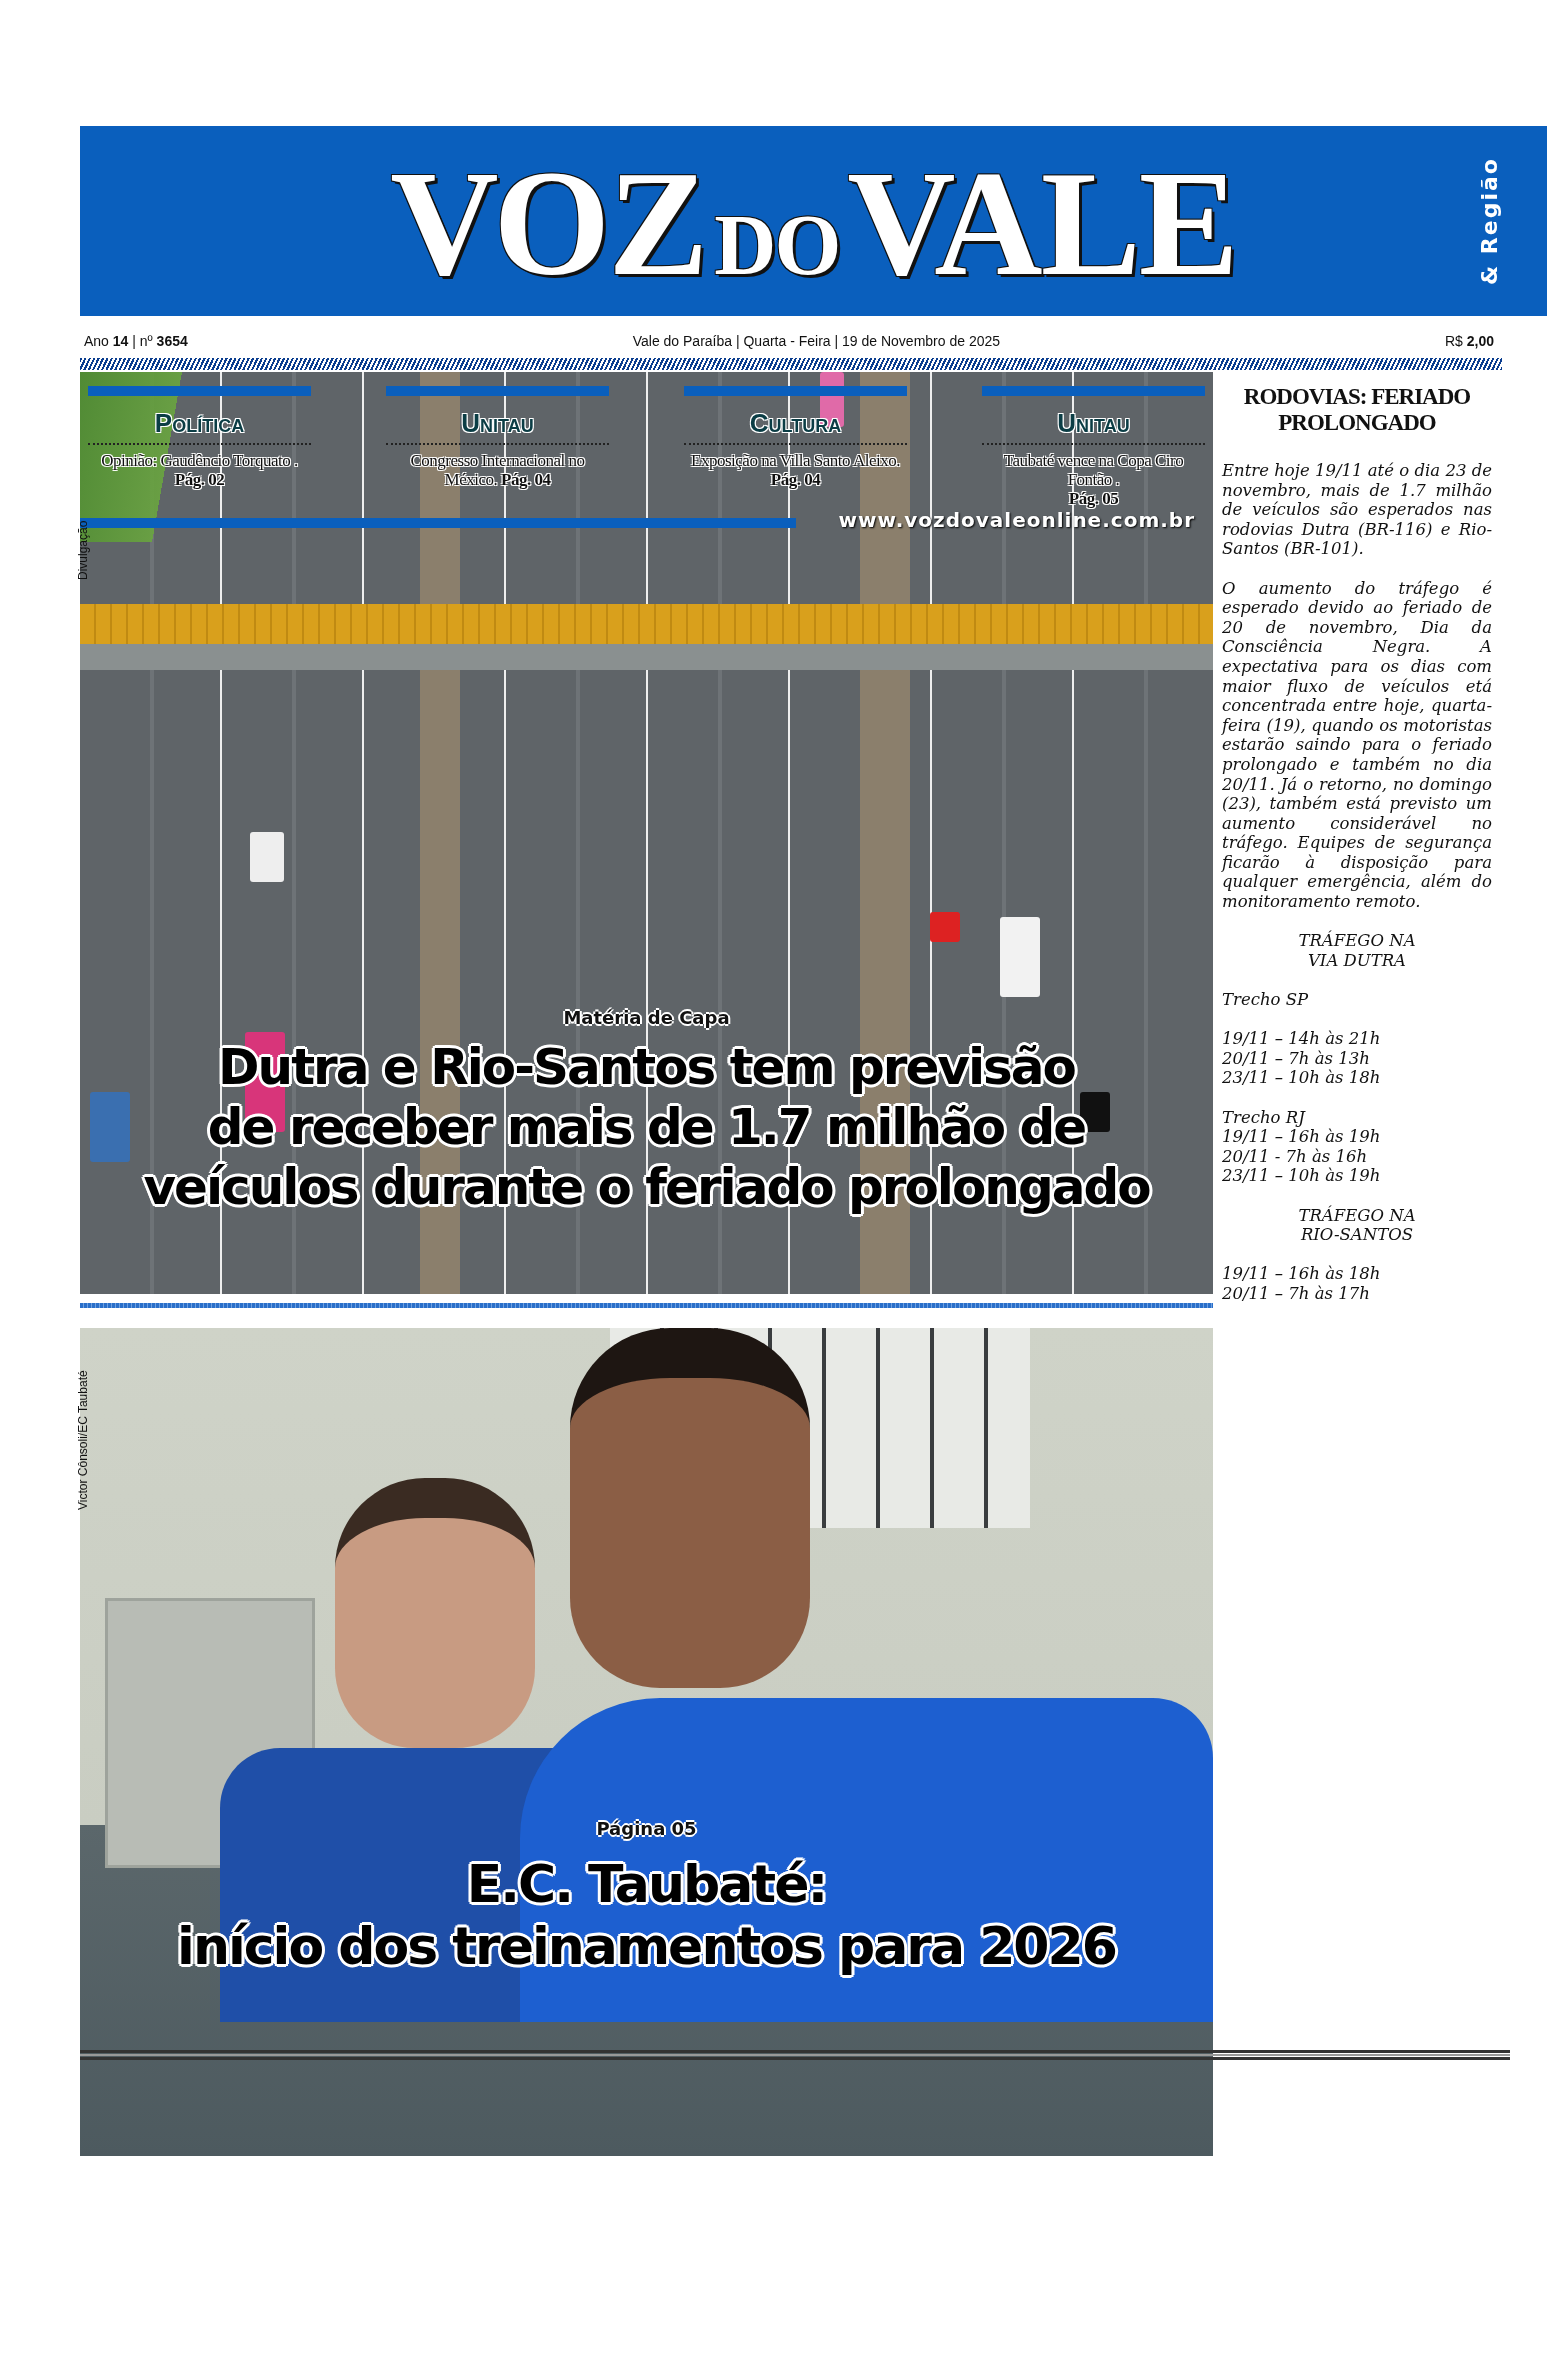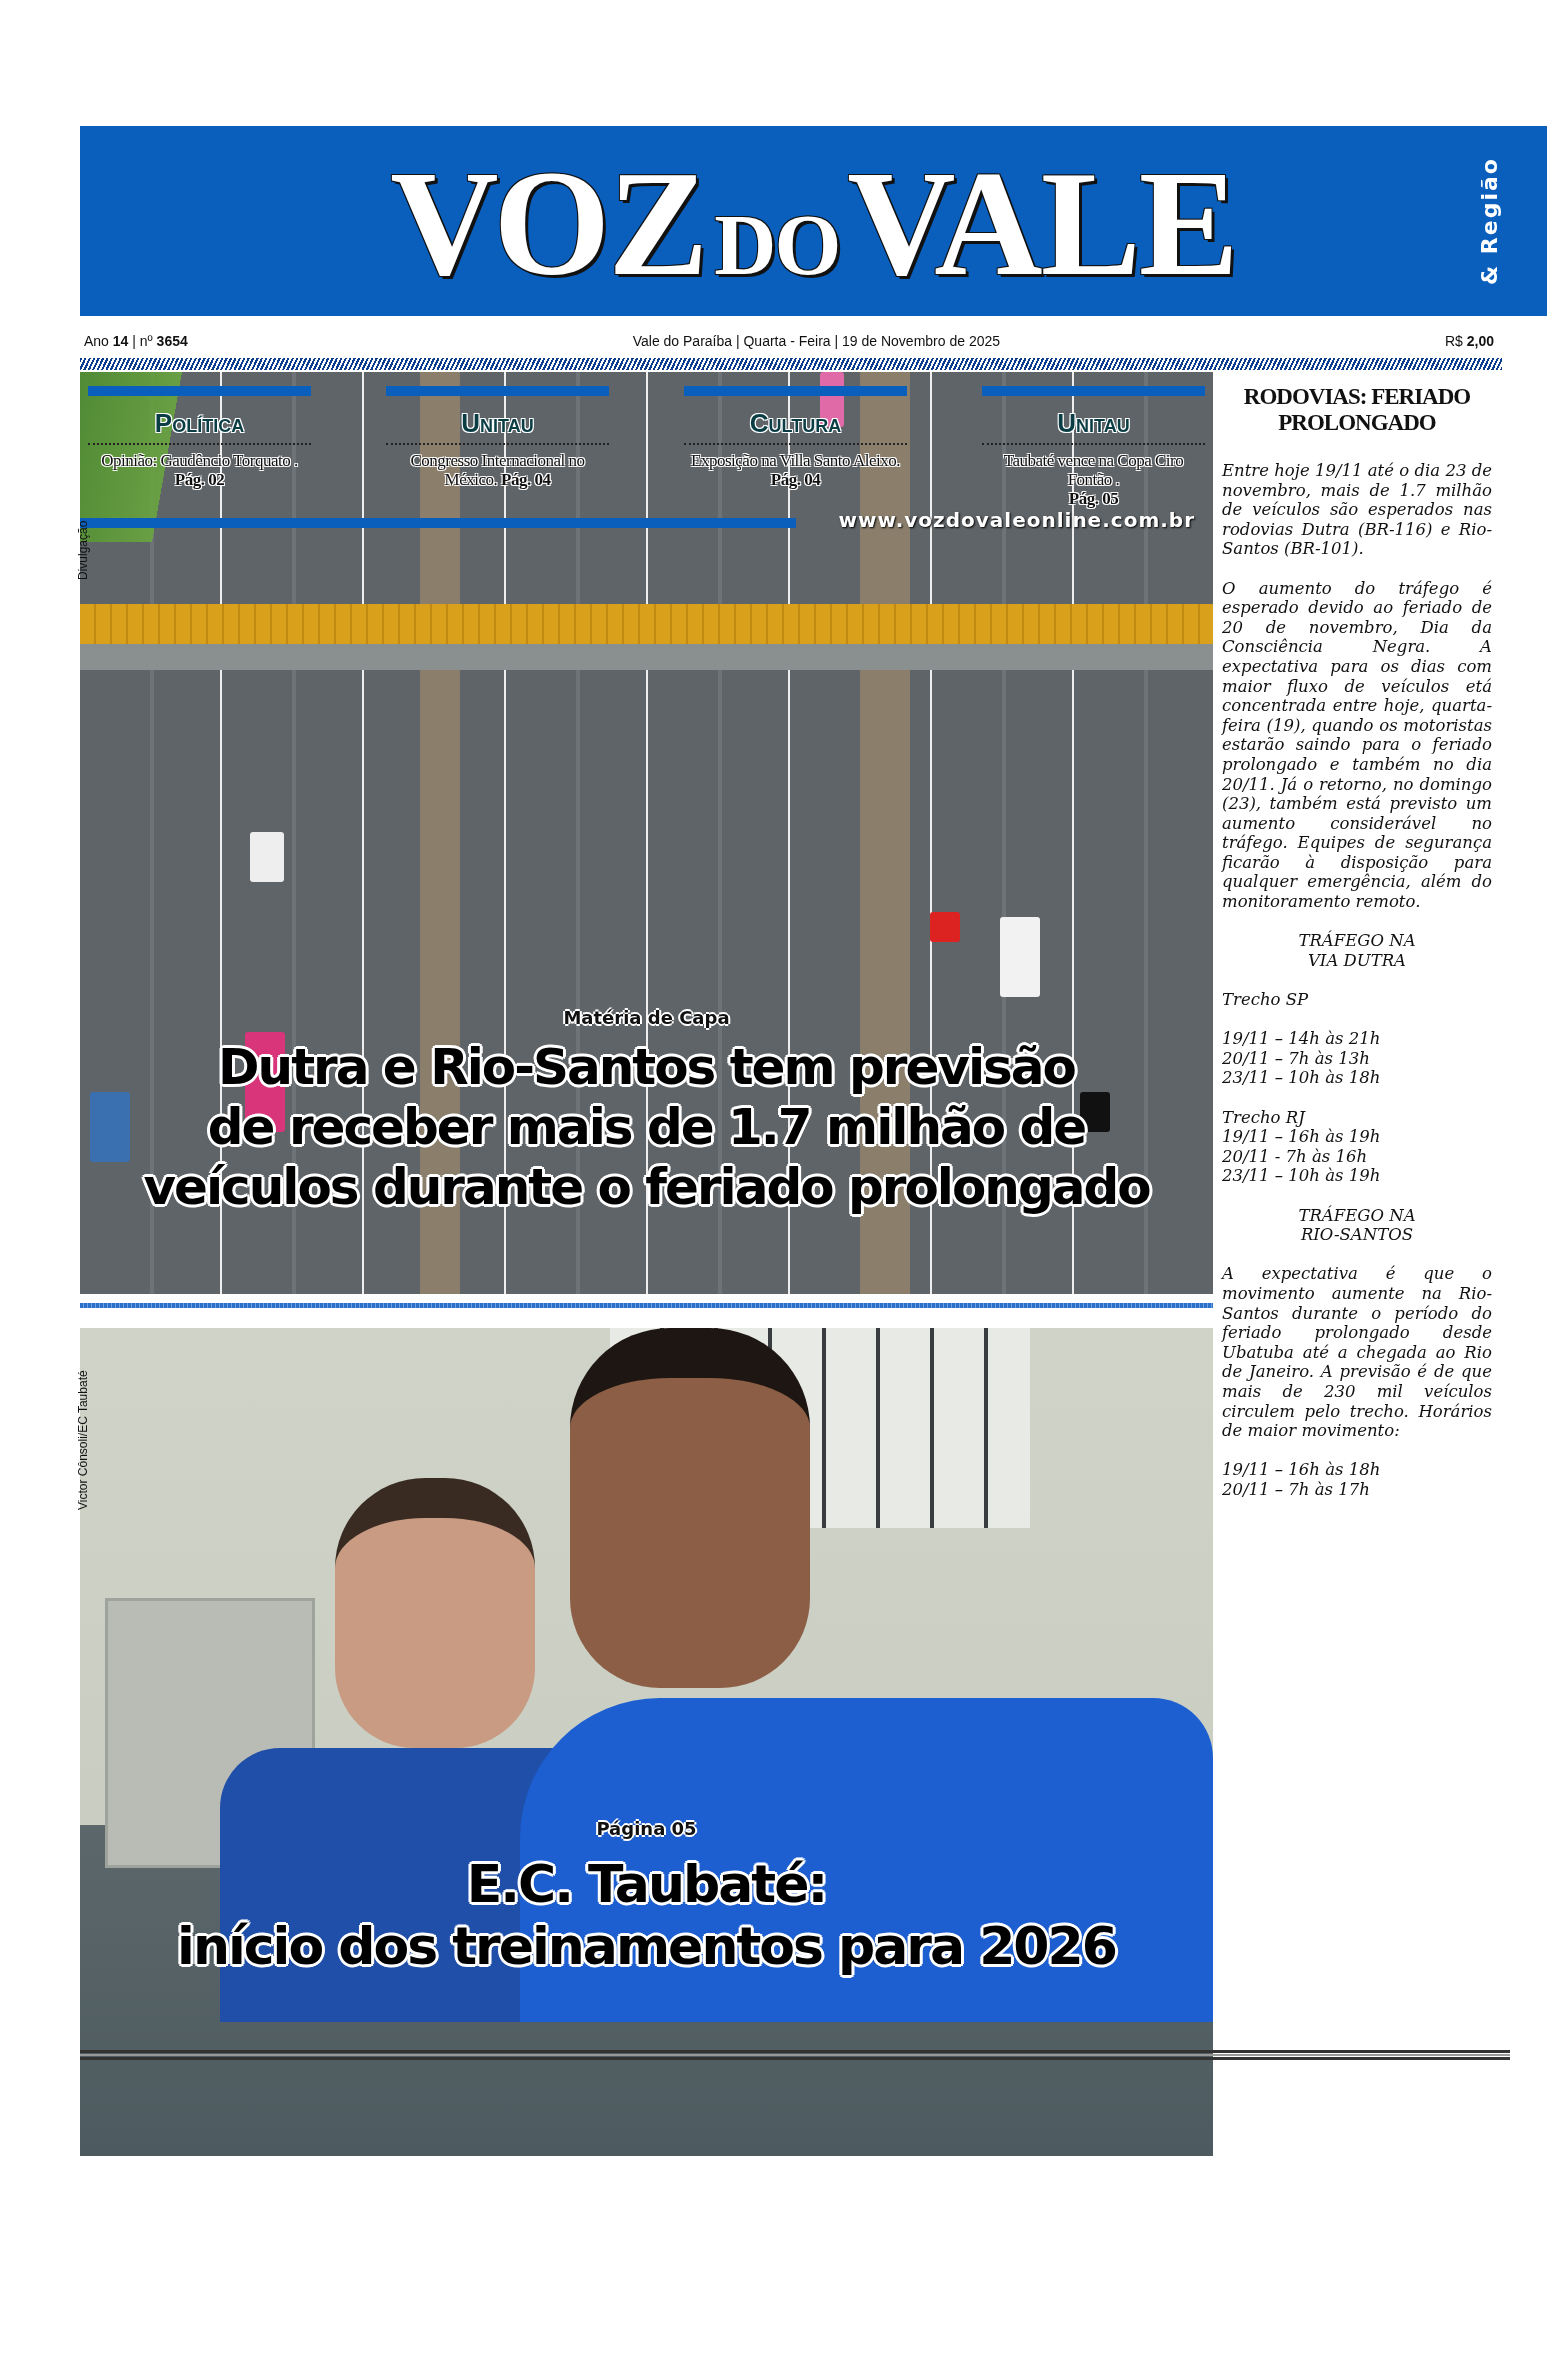--- a/index.html
+++ b/index.html
@@ -184,20 +184,19 @@
   <div class="sched" style="font-family:'DejaVu Serif',serif;font-style:italic;font-size:16.5px;line-height:19.6px">
     <div>Trecho RJ</div>
     <div>19/11 – 16h às 19h</div>
     <div>20/11 - 7h às 16h</div>
     <div>23/11 – 10h às 19h</div>
   </div>
   <div class="sub">
     <div>TRÁFEGO NA</div>
     <div>RIO-SANTOS</div>
   </div>
-  <p>A expectativa é que o movimento aumente na Rio-Santos durante o período do feriado prolongado desde Ubatuba até a chegada ao Rio de Janeiro. A previsão é de que mais de 230 mil veículos circulem pelo trecho. Horários de maior movimento:</p>
   <div class="sched" style="font-family:'DejaVu Serif',serif;font-style:italic;font-size:16.5px;line-height:19.6px">
     <div>19/11 – 16h às 18h</div>
     <div>20/11 – 7h às 17h</div>
   </div>
 </aside>
 
 <div class="bottom-rule"></div>
 
 </body></html>

